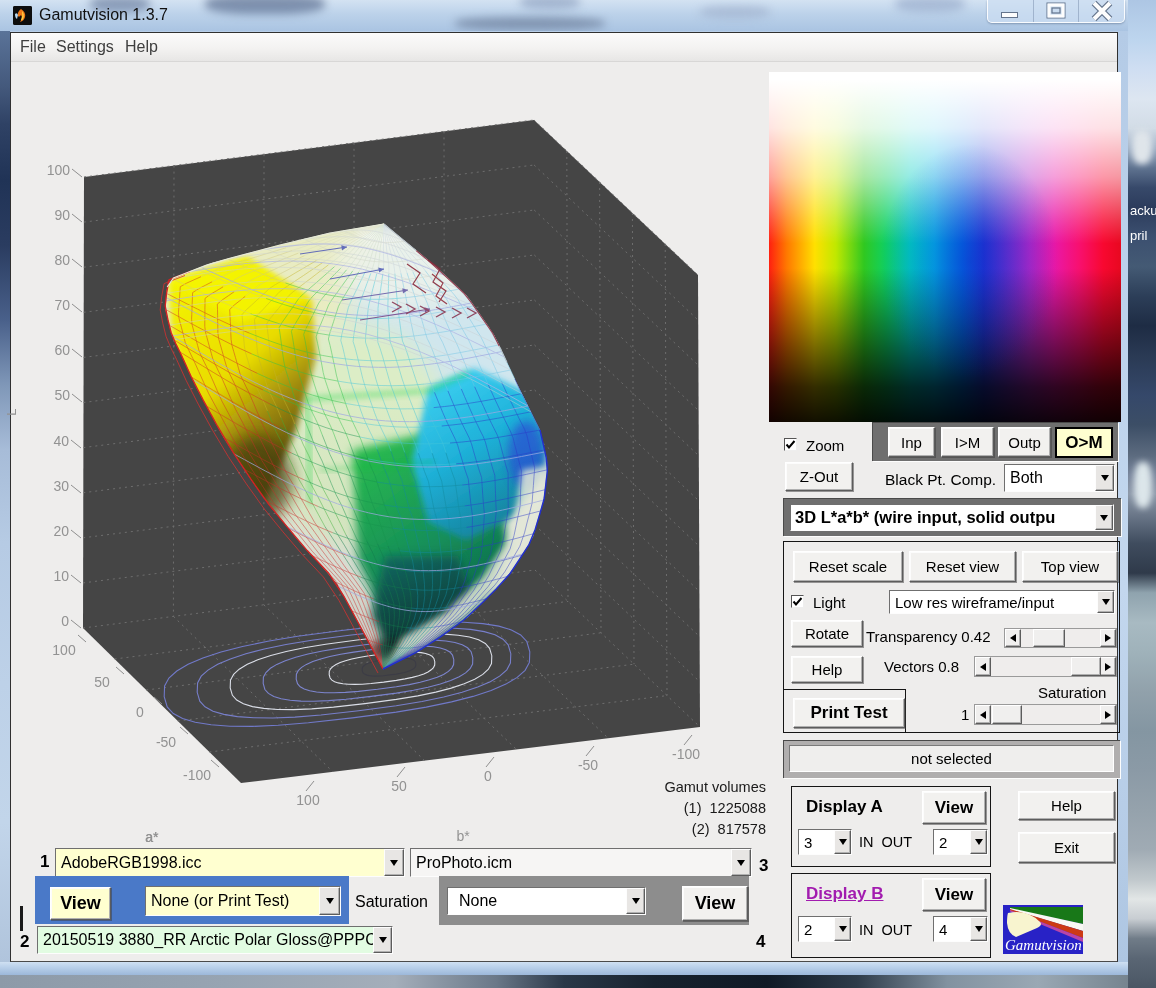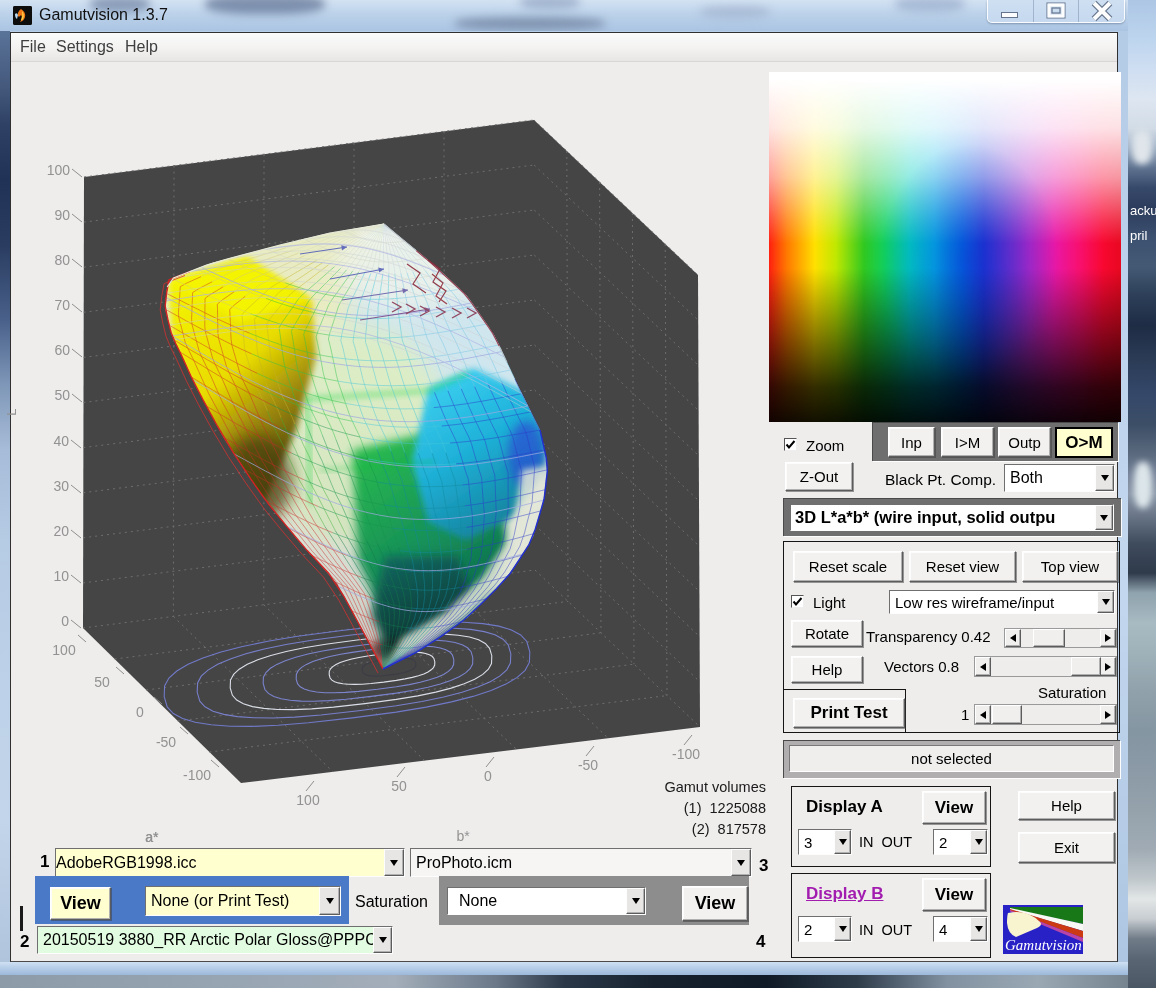--- a/index.html
+++ b/index.html
@@ -693,21 +693,21 @@
 <polygon points="7,2 80,2 80,19 7,4" fill="#187818"></polygon>
 <polygon points="7,3 80,19 80,26 7,4.6" fill="#f8f8f4"></polygon>
 <polygon points="7,4 80,26 80,33 7,5.6" fill="#cc3a14"></polygon>
 <polygon points="7,5 80,33 80,37 7,6.4" fill="#b844a8"></polygon>
 <path d="M5,8 Q24,4 37,17 Q40,20 34,23 L13,32 Q5,29 4,18 Q4,11 5,8 Z" fill="#f8f4cf"></path>
 <text x="2" y="45" font-family="Liberation Serif" font-style="italic" font-size="15" fill="#fff">Gamutvision</text>
 </svg></div>
       <div class="lbl" style="left:145px;top:829px;font-size:14px;color:#929292;">a*</div>
       <div class="lbl" style="left:40px;top:852px;font-size:17px;font-weight:bold;color:#000;">1</div>
       <div class="combo" style="left:55px;top:848px;width:350px;height:29px;background:#ffffd0;">
-        <div class="ctext" style="font-size:16px;">AdobeRGB1998.icc</div>
+        <div class="ctext" style="font-size:16px;padding-left:5px;">AdobeRGB1998.icc</div>
         <div class="cbtn" style="width:20px;">
           <span class="tri"></span>
         </div>
       </div>
       <div class="combo" style="left:410px;top:848px;width:342px;height:29px;background:#f6f5f4;">
         <div class="ctext" style="font-size:16px;padding-left:5px;">ProPhoto.icm</div>
         <div class="cbtn" style="width:20px;">
           <span class="tri"></span>
         </div>
       </div>

